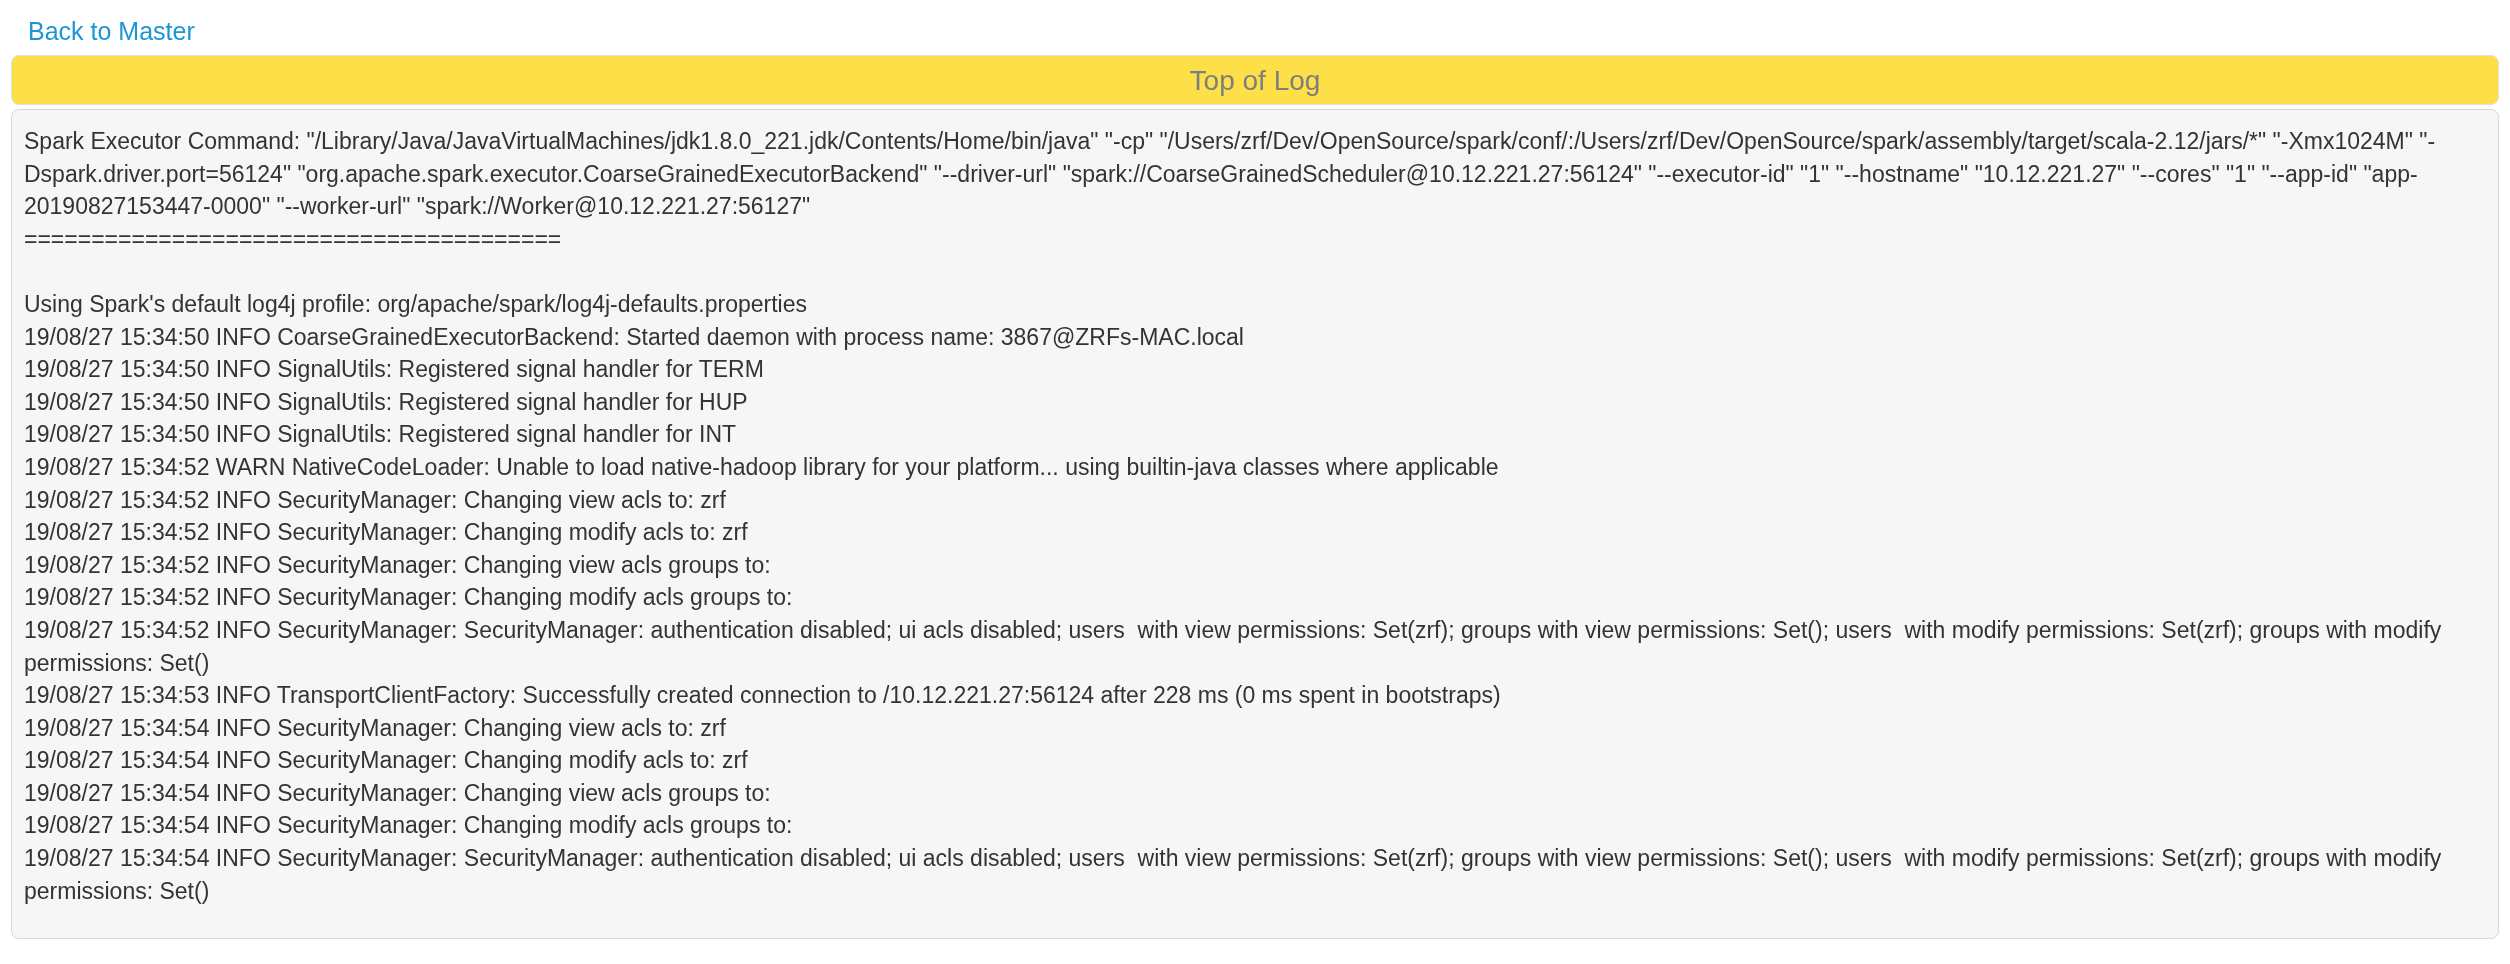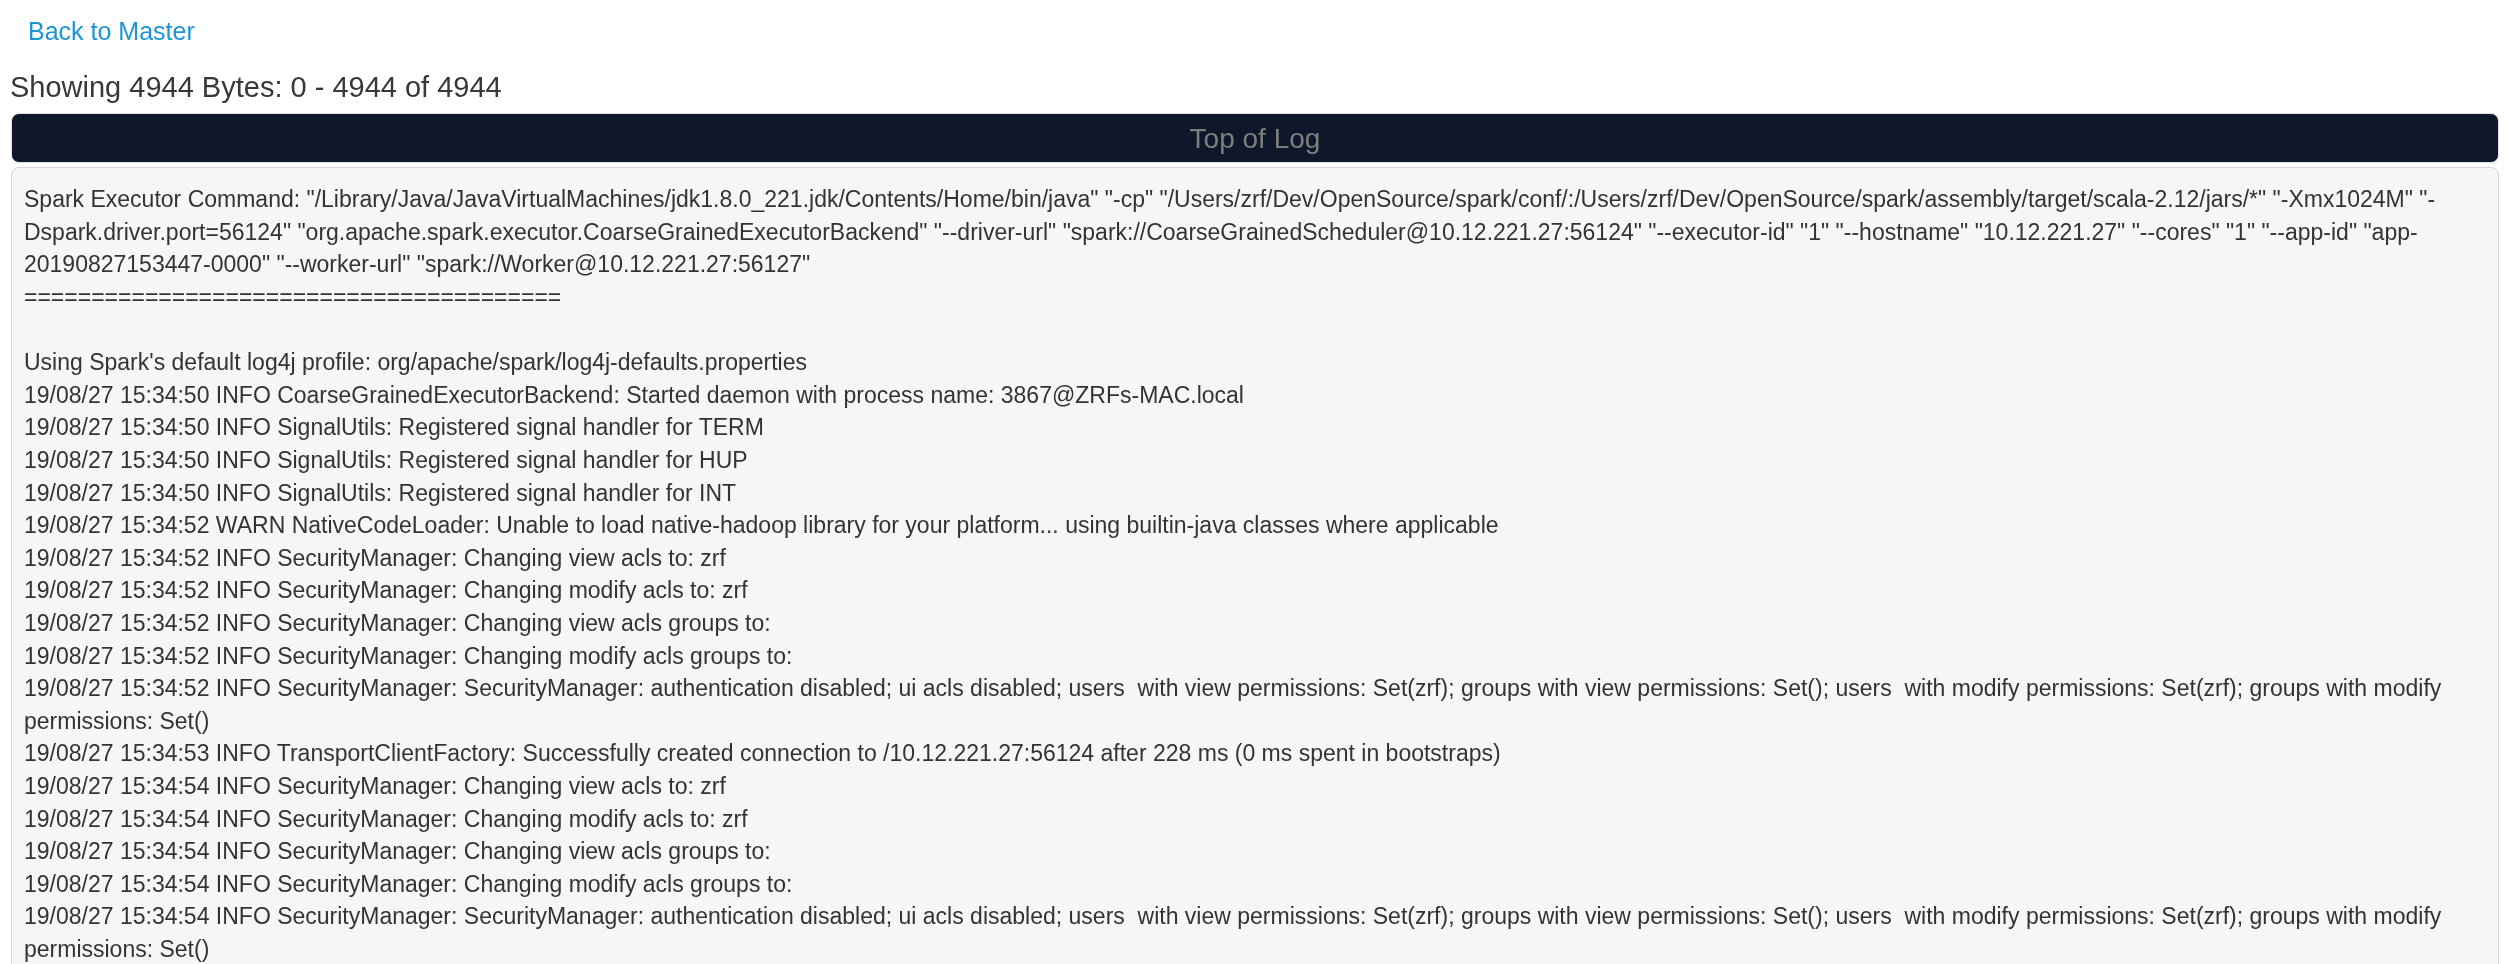--- a/index.html
+++ b/index.html
@@ -36,21 +36,21 @@
     font-weight: 400;
     color: #383838;
   }
   .panel-header {
     margin: 9px 11px 0 11px;
     height: 50px;
     line-height: 50px;
     text-align: center;
     font-size: 28px;
     color: #7e7e7e;
-    background: #0f172a;
+    background: #fde047;
     border: 1px solid #e0e0e0;
     border-radius: 8px;
     box-sizing: border-box;
   }
   .log-pre {
     margin: 4px 11px 0 11px;
     padding: 15px 12px 14px 12px;
     background: #f6f6f6;
     border: 1px solid #d6d6d6;
     border-radius: 8px;
@@ -65,21 +65,20 @@
     word-wrap: break-word;
   }
 </style>
 </head>
 <body>
 
 <div class="page">
 
   <a class="back-link" href="#">Back to Master</a>
 
-  <div class="byte-range">Showing 4944 Bytes: 0 - 4944 of 4944</div>
 
   <div class="panel-header">Top of Log</div>
 
   <pre class="log-pre">Spark Executor Command: "/Library/Java/JavaVirtualMachines/jdk1.8.0_221.jdk/Contents/Home/bin/java" "-cp" "/Users/zrf/Dev/OpenSource/spark/conf/:/Users/zrf/Dev/OpenSource/spark/assembly/target/scala-2.12/jars/*" "-Xmx1024M" "-Dspark.driver.port=56124" "org.apache.spark.executor.CoarseGrainedExecutorBackend" "--driver-url" "spark://CoarseGrainedScheduler@10.12.221.27:56124" "--executor-id" "1" "--hostname" "10.12.221.27" "--cores" "1" "--app-id" "app-20190827153447-0000" "--worker-url" "spark://Worker@10.12.221.27:56127"
 ========================================
 
 Using Spark's default log4j profile: org/apache/spark/log4j-defaults.properties
 19/08/27 15:34:50 INFO CoarseGrainedExecutorBackend: Started daemon with process name: 3867@ZRFs-MAC.local
 19/08/27 15:34:50 INFO SignalUtils: Registered signal handler for TERM
 19/08/27 15:34:50 INFO SignalUtils: Registered signal handler for HUP

